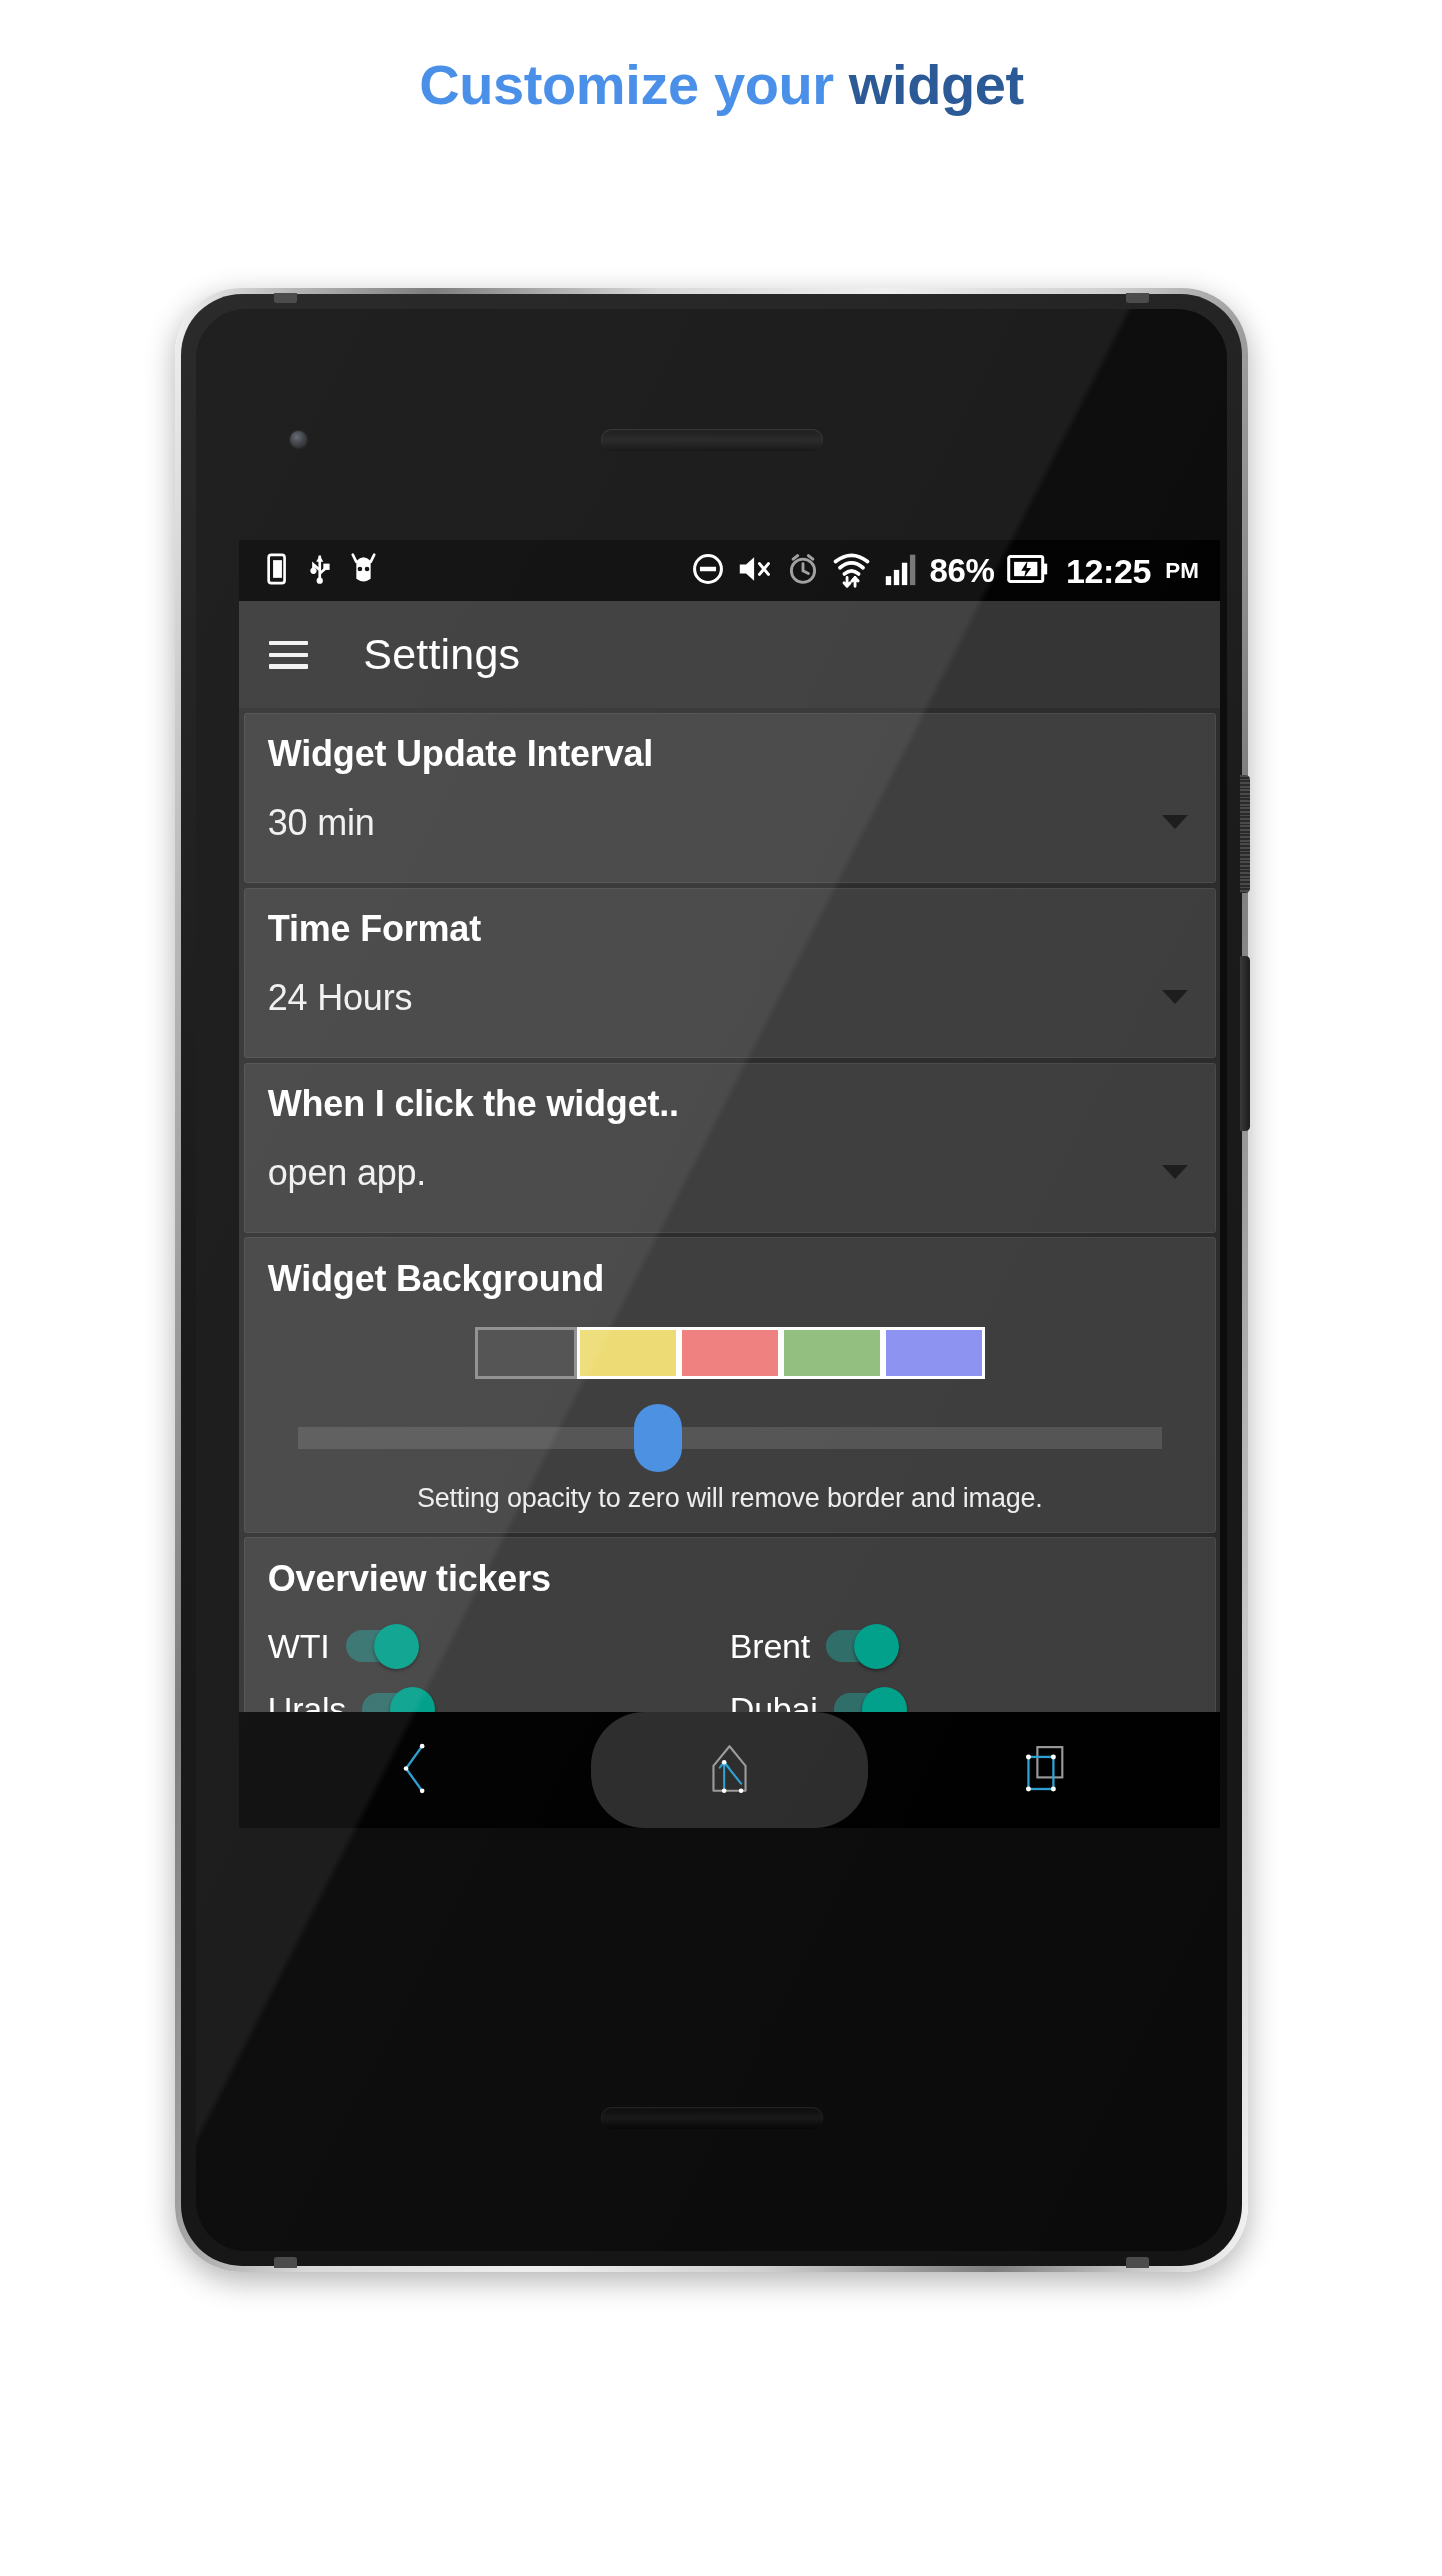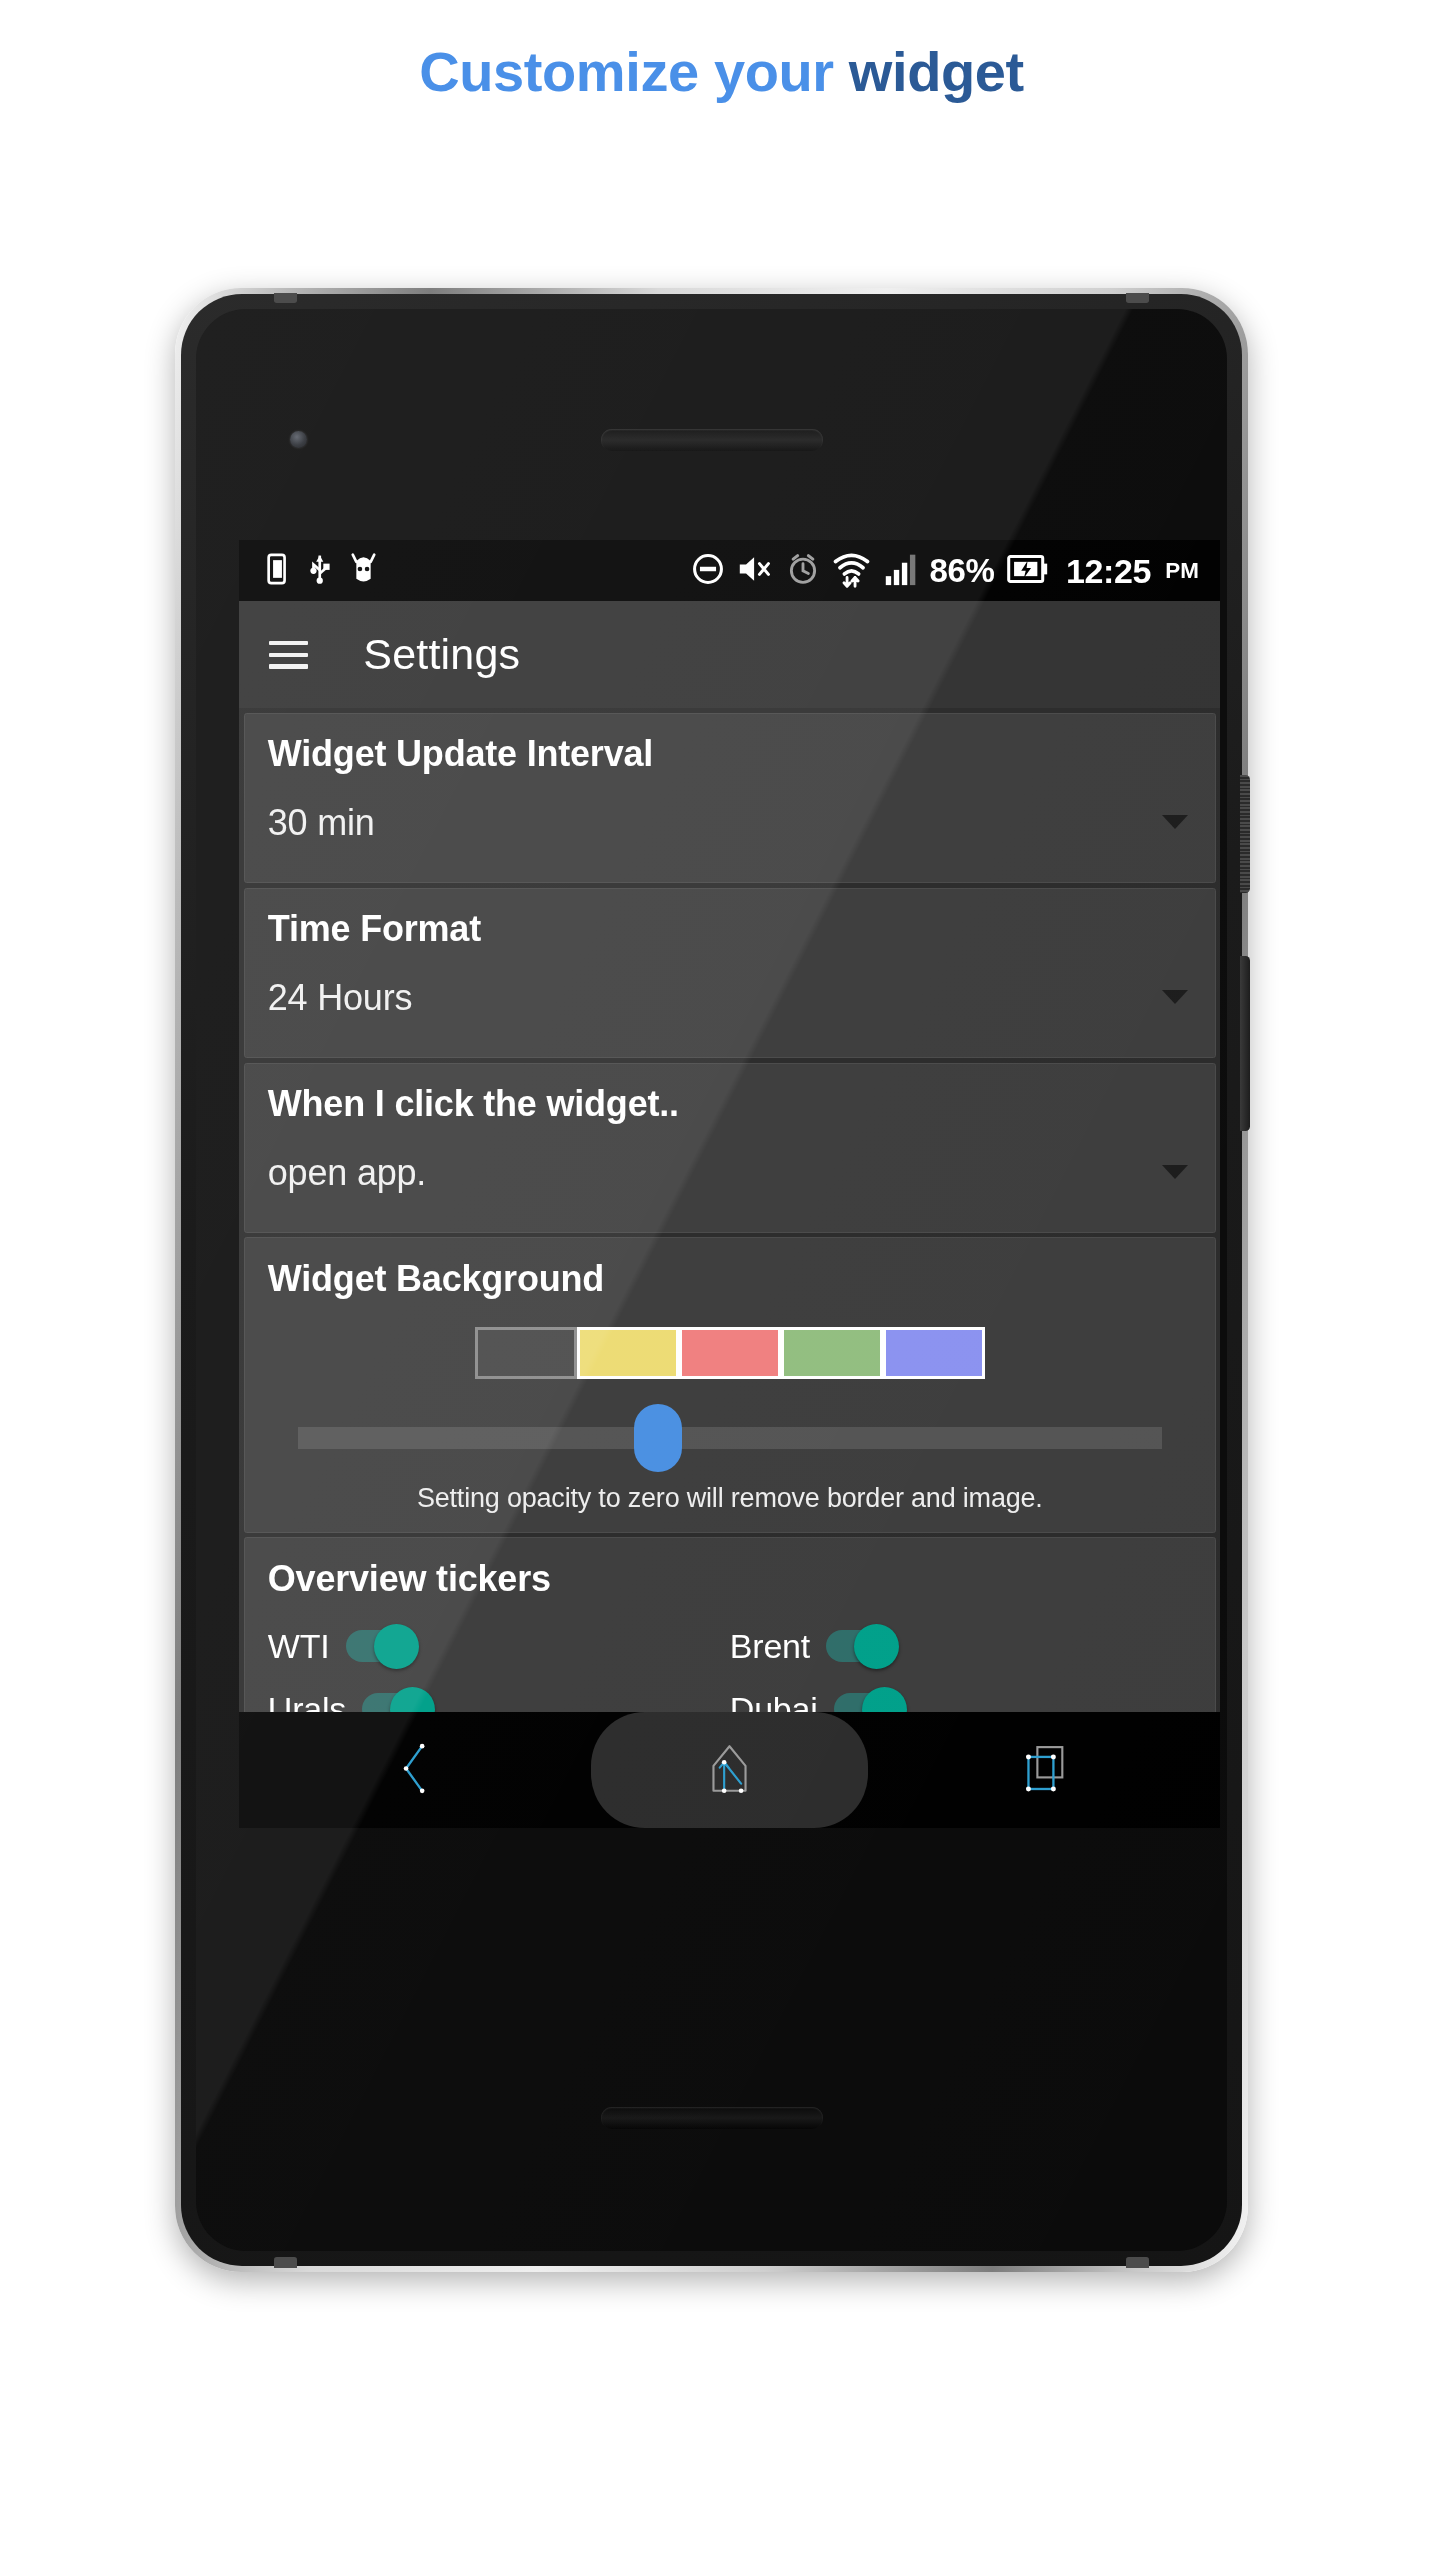--- a/index.html
+++ b/index.html
@@ -11,21 +11,21 @@
     width: 1443px;
     height: 2576px;
     position: relative;
     font-family: "Liberation Sans", sans-serif;
     overflow: hidden;
   }
 
   
   .headline {
     position: absolute;
-    top: 39px;
+    top: 52px;
     left: 0;
     width: 100%;
     text-align: center;
     font-size: 56px;
     font-weight: bold;
     letter-spacing: -0.4px;
     white-space: nowrap;
   }
   .headline .part-a { color: #4a90e8; }
   .headline .part-b { color: #2b5a96; }

